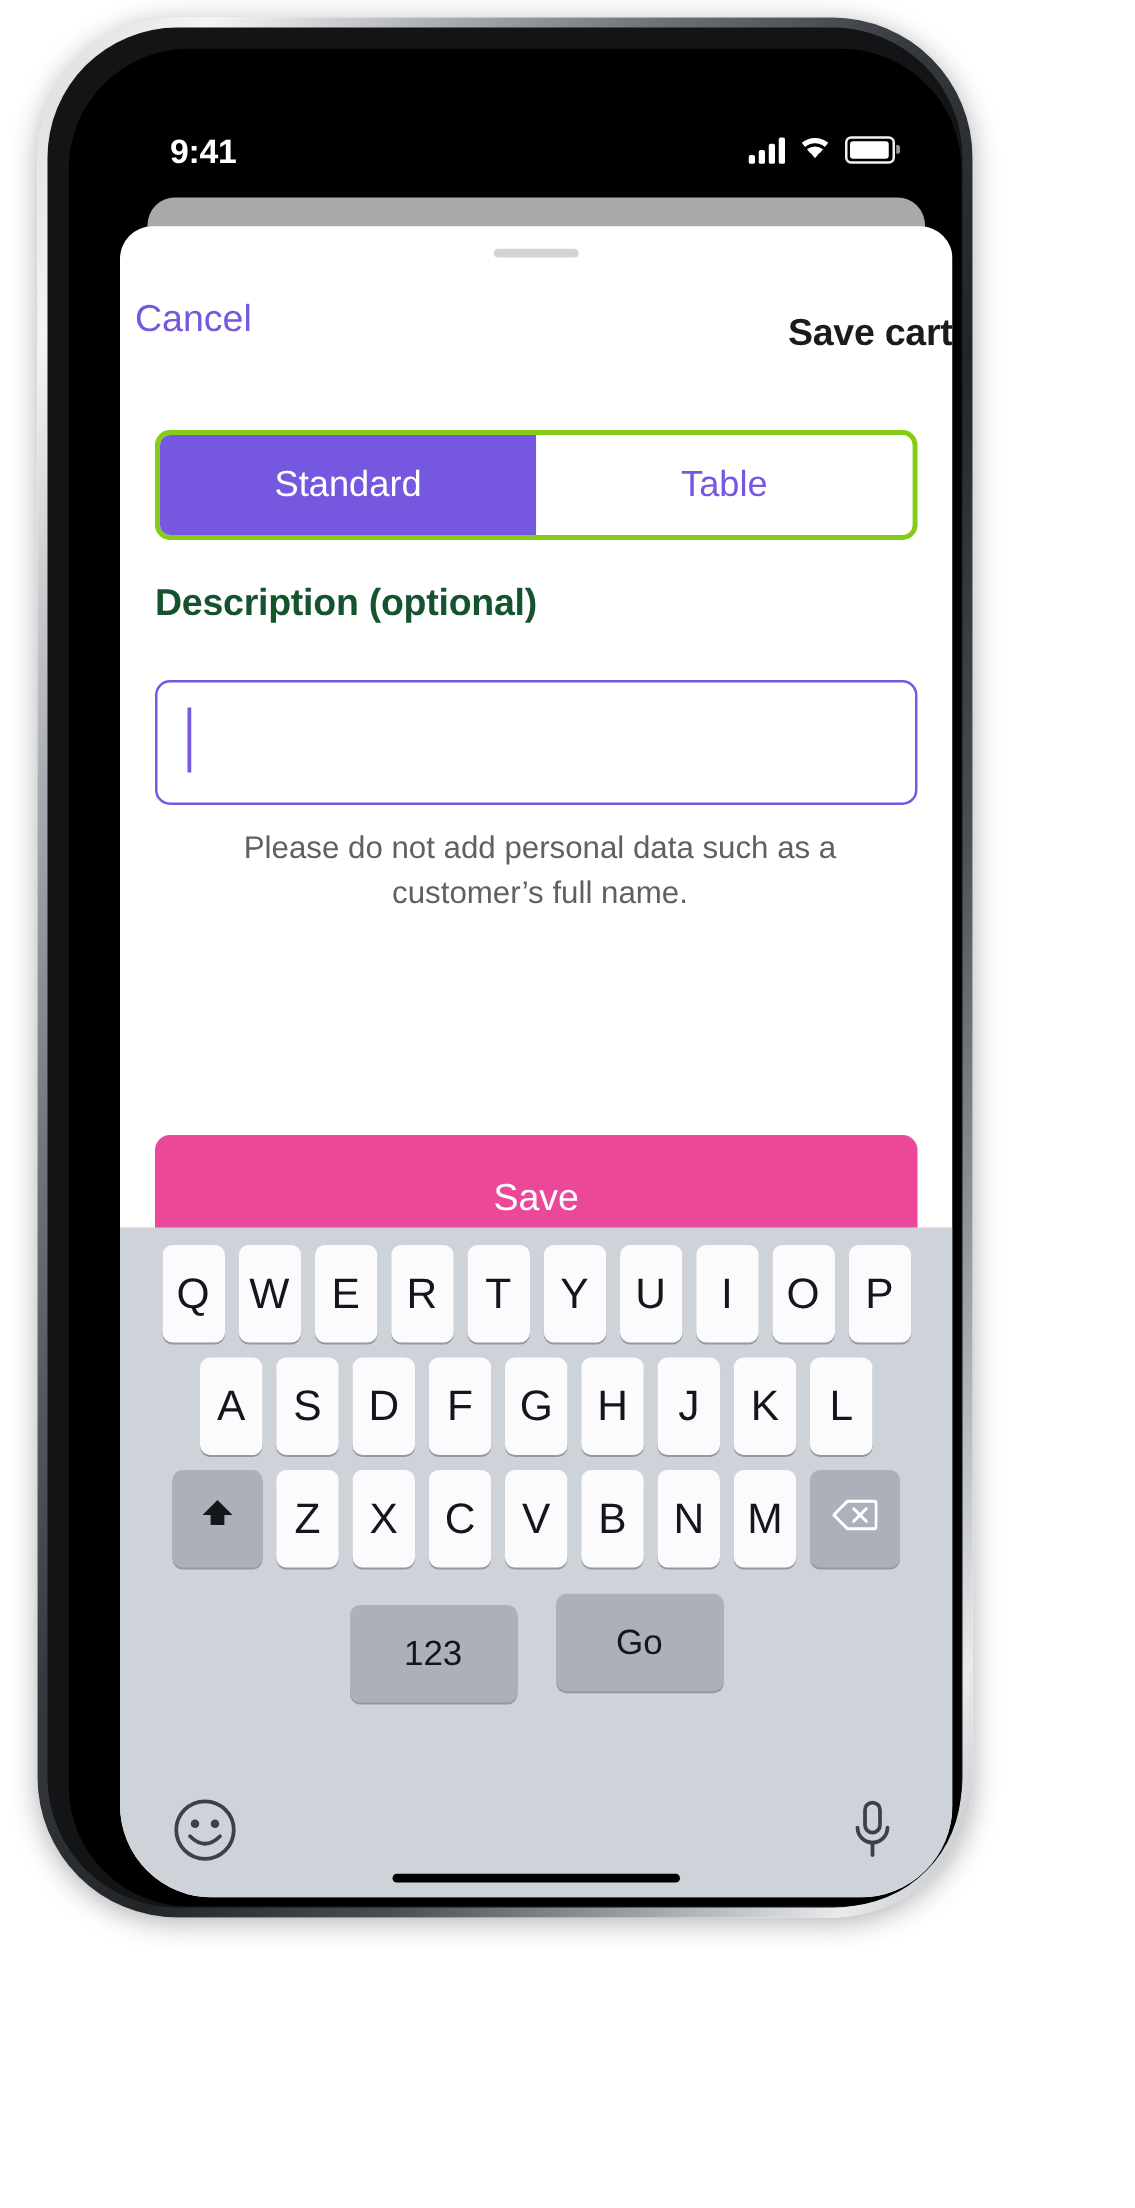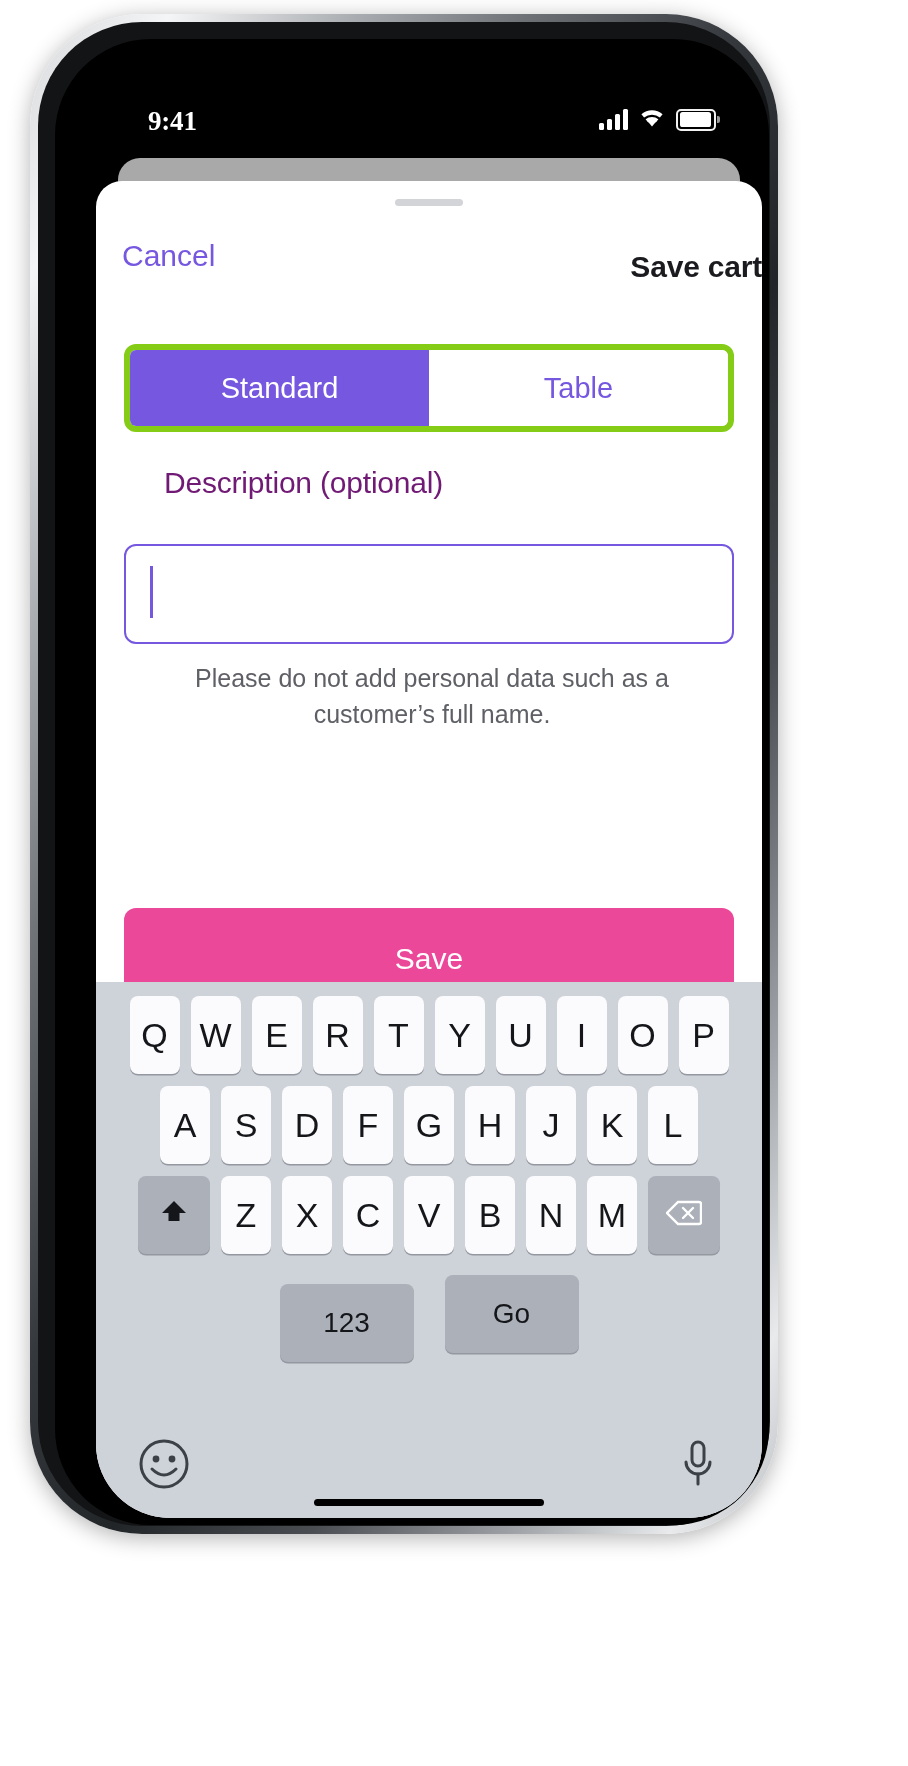--- a/index.html
+++ b/index.html
@@ -86,26 +86,25 @@
   #status-bar {
     position: absolute;
     left: 0; top: 0;
     width: 100%;
     height: 78px;
     z-index: 45;
     color: #ffffff;
   }
   #status-time {
     position: absolute;
-    left: 52px;
+    left: 40px;
     top: 26px;
     font-size: 27px;
     font-weight: 700;
     letter-spacing: -0.2px;
-    font-family: Liberation Serif, serif;
   }
   #status-icons {
     position: absolute;
     right: 46px;
     top: 27px;
     display: flex;
     align-items: center;
     gap: 10px;
   }
   .bars { display: flex; align-items: flex-end; gap: 3px; height: 21px; }
@@ -174,21 +173,21 @@
 
   
   #sheet-header {
     position: absolute;
     left: 0; right: 0;
     top: 48px;
     height: 60px;
   }
   #cancel-button {
     position: absolute;
-    left: 26px;
+    left: 12px;
     top: 10px;
     font-size: 30px;
     color: #7657e0;
     background: none;
     border: none;
     padding: 0;
     cursor: pointer;
     font-family: "Liberation Sans", sans-serif;
   }
   #sheet-title {
@@ -202,21 +201,21 @@
     letter-spacing: -0.2px;
   }
 
   
   #segmented-control {
     position: absolute;
     left: 28px;
     top: 163px;
     width: 610px;
     height: 88px;
-    border: 6px solid #84cc16;
+    border: 4px solid #84cc16;
     border-radius: 12px;
     display: flex;
     overflow: hidden;
     background: #ffffff;
     box-sizing: border-box;
   }
   .seg {
     flex: 1;
     display: flex;
     align-items: center;
@@ -232,24 +231,23 @@
     background: #7657e0;
     color: #ffffff;
   }
 
   
   #description-label {
     position: absolute;
     left: 28px;
     top: 285px;
     font-size: 30px;
-    font-weight: 400;
-    color: #701a75;
+    font-weight: 700;
+    color: #14532d;
     letter-spacing: -0.2px;
-    margin-left: 40px;
   }
 
   
   #description-input {
     position: absolute;
     left: 28px;
     top: 363px;
     width: 610px;
     height: 100px;
     border: 2.5px solid #7657e0;

